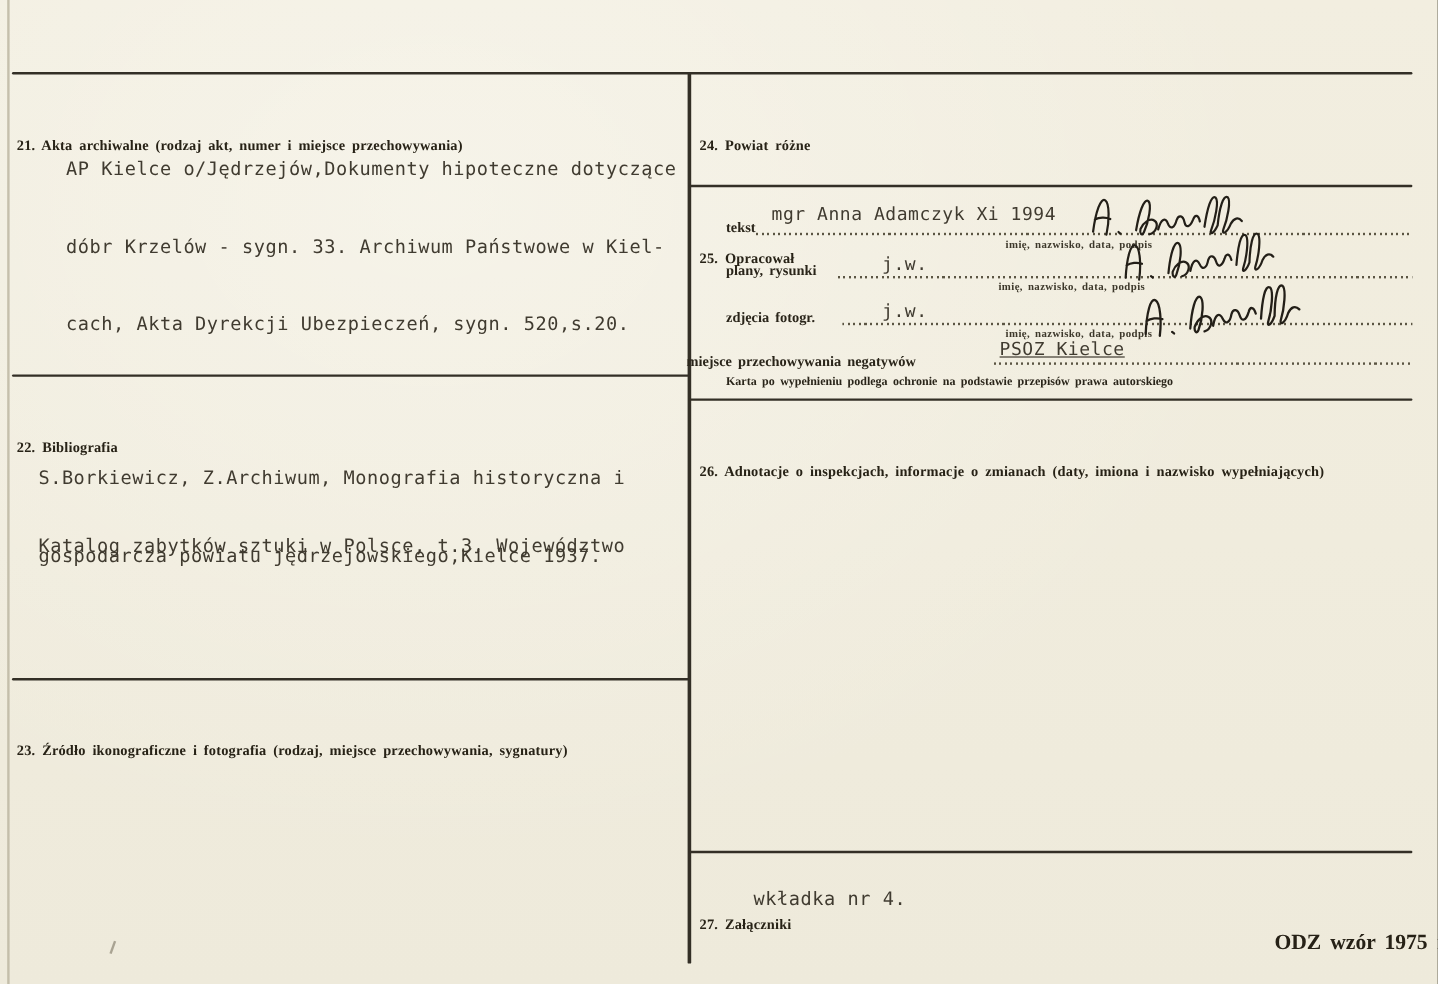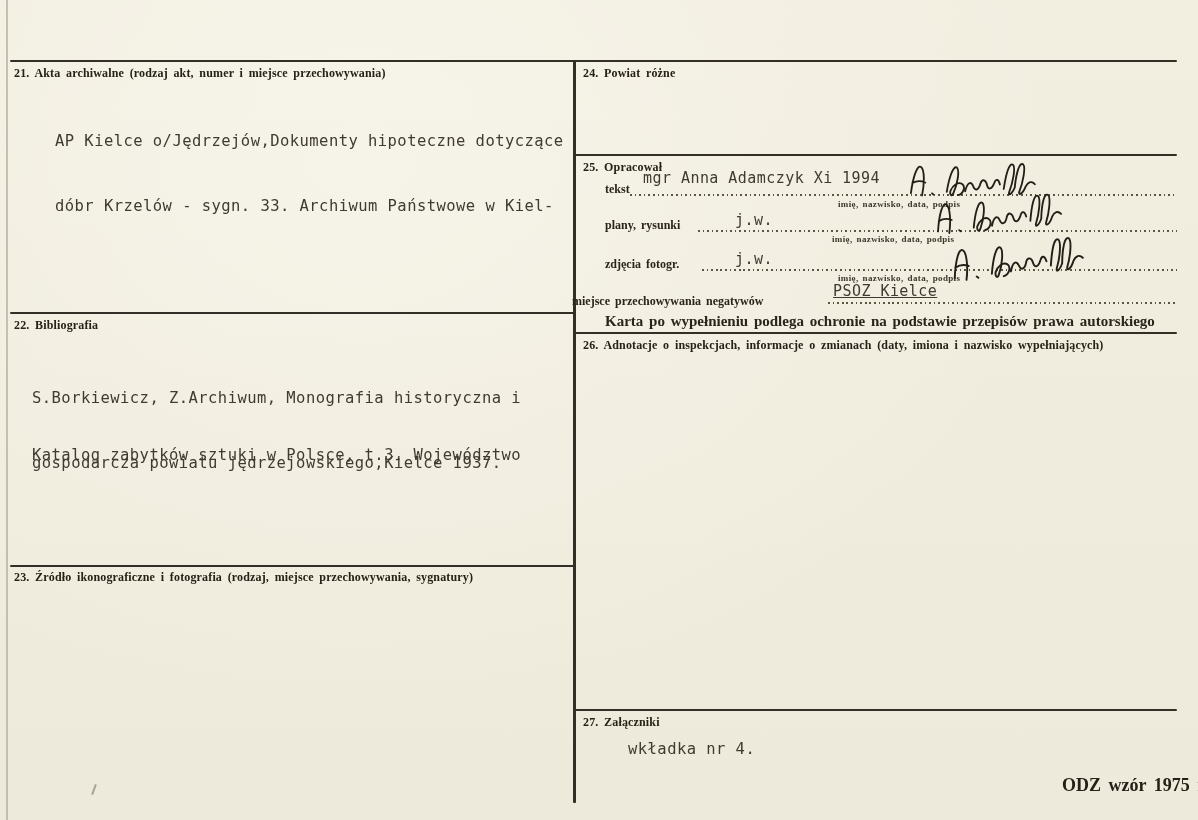--- a/index.html
+++ b/index.html
@@ -8,21 +8,21 @@
     background:
       radial-gradient(ellipse at 30% 20%, rgba(255,255,252,.35), rgba(0,0,0,0) 60%),
       linear-gradient(180deg,#f2eee0 0%,#f0ecdd 55%,#eeeadb 100%);
     font-family:"Liberation Serif", serif;
   }
   .edge-left{position:absolute;left:6px;top:0;width:2px;height:820px;background:#b9b39e;opacity:.8;}
   .rule{position:absolute;height:2.4px;background:#332f26;border-radius:1px;}
   .vrule{position:absolute;width:2.6px;background:#332f26;border-radius:1px;}
   .hdr{
     position:absolute;font-family:"Liberation Serif",serif;font-weight:700;
-    font-size:12px;color:#272216;letter-spacing:.15px;word-spacing:2.5px;white-space:nowrap;
+    font-size:12px;color:#272216;letter-spacing:.15px;word-spacing:2.5px;white-space:nowrap;margin-top:48px;
   }
   .hdr .sub{font-weight:700;}
   .mono{
     position:absolute;font-family:"DejaVu Sans Mono",monospace;
     font-size:15.5px;line-height:21.5px;color:#403b30;letter-spacing:.45px;white-space:pre;
   }
   .mono.small{font-size:15px;}
   .flabel{
     position:absolute;font-family:"Liberation Serif",serif;font-weight:700;
     font-size:12px;color:#2a251a;word-spacing:2px;white-space:nowrap;
@@ -30,21 +30,21 @@
   .dotted{
     position:absolute;height:2px;
     background-image:repeating-linear-gradient(to right,#5b5543 0px,#5b5543 1.7px,transparent 1.7px,transparent 4.6px);
   }
   .cap{
     position:absolute;font-family:"Liberation Serif",serif;font-weight:600;
     font-size:9px;color:#3c372a;letter-spacing:.35px;white-space:nowrap;word-spacing:1.5px;
   }
   .note{
     position:absolute;font-family:"Liberation Serif",serif;font-weight:700;
-    font-size:15px;color:#2a251a;word-spacing:2px;white-space:nowrap;
+    font-size:10px;color:#2a251a;word-spacing:2px;white-space:nowrap;
   }
   .sig{position:absolute;}
   .sig path{stroke:#231f18;stroke-width:2;fill:none;stroke-linecap:round;stroke-linejoin:round;}
   .odz{
     position:absolute;font-family:"Liberation Serif",serif;font-weight:700;
     font-size:18px;color:#262116;word-spacing:3px;white-space:nowrap;
   }
   .pencil{position:absolute;width:2px;height:11px;background:#8b8574;transform:rotate(20deg);opacity:.7;}
 </style>
 </head>
@@ -64,20 +64,21 @@
   <div class="rule" style="left:574px;top:709px;width:603px;"></div>
 
   <div class="hdr" style="left:14px;top:66px;">
     <span>21.</span>
     <span>Akta archiwalne</span>
     <span class="sub">(rodzaj akt, numer i miejsce przechowywania)</span>
   </div>
   <div class="mono" style="left:55px;top:88px;">
     <div>AP Kielce o/Jędrzejów,Dokumenty hipoteczne dotyczące</div>
     <div>dóbr Krzelów - sygn. 33. Archiwum Państwowe w Kiel-</div>
+    <div>cach, Akta Dyrekcji Ubezpieczeń, sygn. 520,s.20.</div>
   </div>
 
   <div class="hdr" style="left:14px;top:318px;">
     <span>22.</span>
     <span>Bibliografia</span>
   </div>
   <div class="mono" style="left:32px;top:345px;">
     <div>S.Borkiewicz, Z.Archiwum, Monografia historyczna i</div>
     <div>gospodarcza powiatu jędrzejowskiego,Kielce 1937.</div>
   </div>

